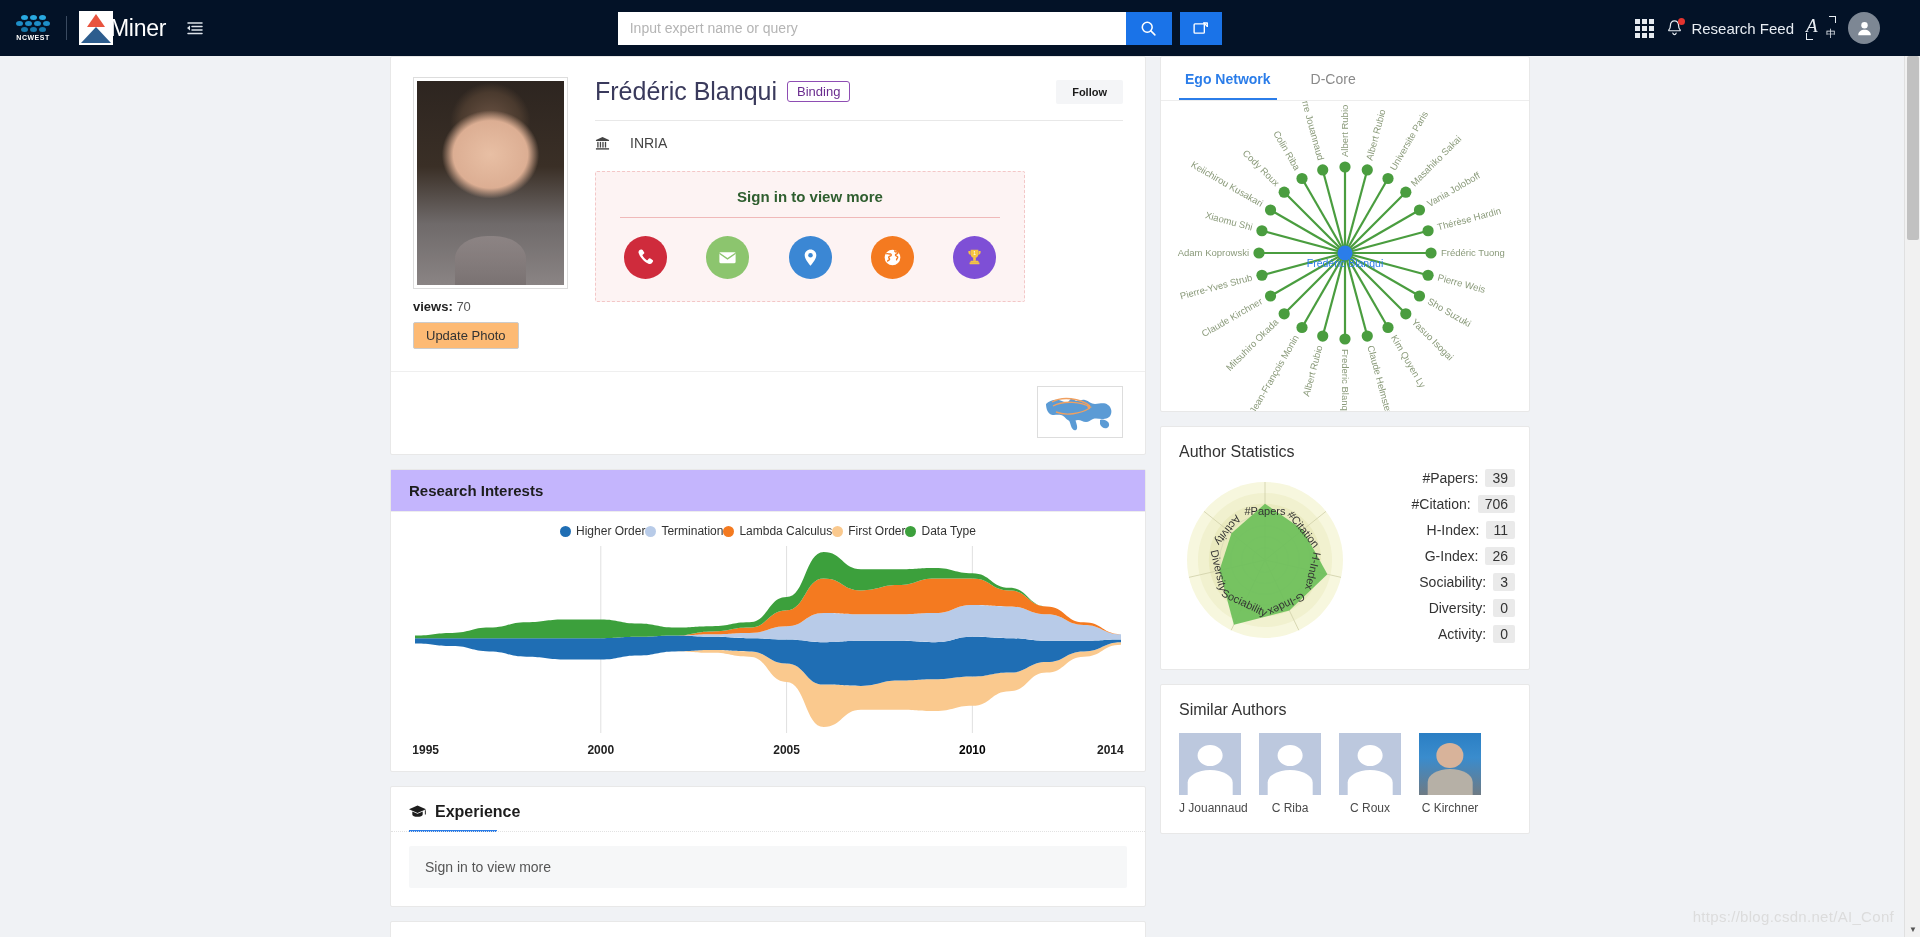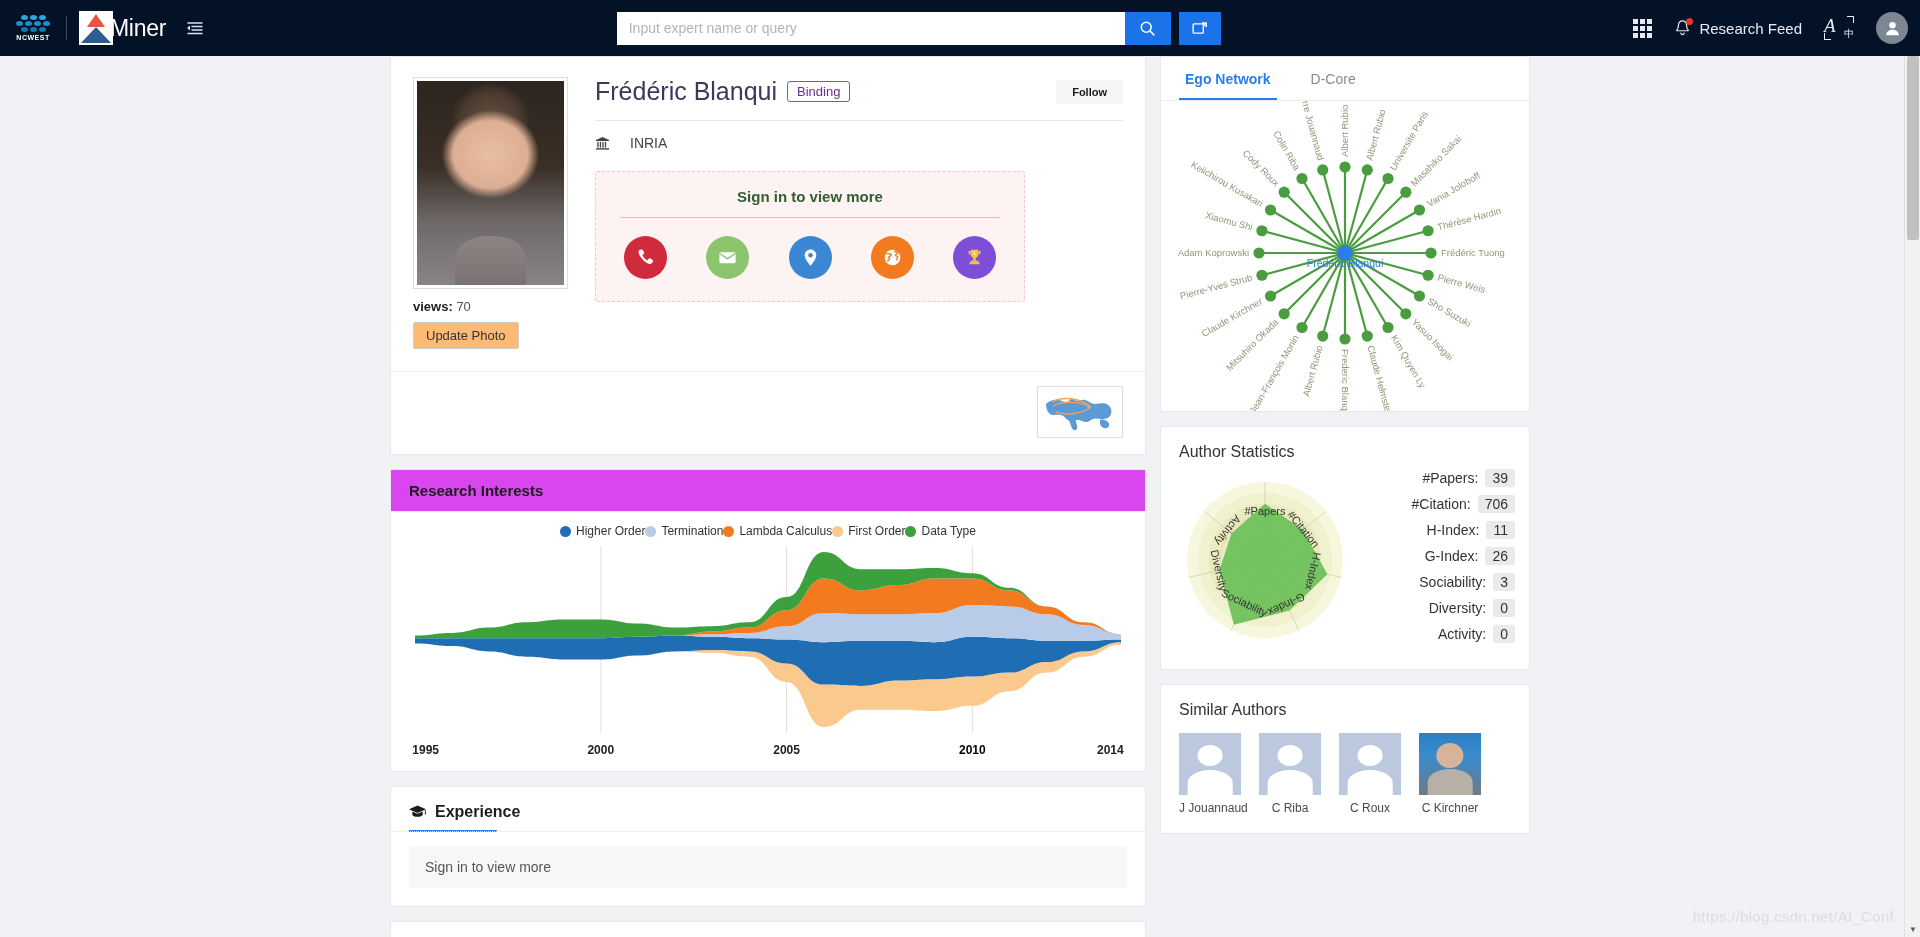--- a/index.html
+++ b/index.html
@@ -56,21 +56,21 @@
   .search-input::placeholder { color:#b4b4b4; }
   .search-btn {
     width:46px; height:33px; background:#1a73e8; border:none; cursor:pointer;
     display:flex; align-items:center; justify-content:center;
   }
   .search-extra-btn {
     width:42px; height:33px; background:#1a73e8; border:none; cursor:pointer;
     margin-left:8px; display:flex; align-items:center; justify-content:center;
   }
 
-  .hdr-right { display:flex; align-items:center; gap:22px; padding-right:12px;text-align:right; }
+  .hdr-right { display:flex; align-items:center; gap:12px; padding-right:40px;text-align:right; }
   .grid-icon { display:grid; grid-template-columns:repeat(3,5px); grid-gap:2px; cursor:pointer; }
   .grid-icon i { width:5px; height:5px; background:#e6eaf0; display:block; }
   .feed-item { display:flex; align-items:center; gap:8px; color:#e8edf3; font-size:15px; cursor:pointer; }
   .bell-wrap { position:relative; display:flex; }
   .bell-dot { position:absolute; top:-1px; right:-2px; width:7px; height:7px; background:#e3342f; border-radius:50%; }
   .lang-icon { position:relative; width:30px; height:26px; cursor:pointer; color:#e8edf3; }
   .lang-icon .bigA { position:absolute; left:0; top:0; font-size:19px; font-style:italic; font-family:"Liberation Serif",serif; }
   .lang-icon .smallC { position:absolute; right:0; bottom:0; font-size:10px; }
   .lang-icon .brk { position:absolute; border:1.4px solid #e8edf3; width:7px; height:7px; }
   .lang-icon .brk.tr { right:0; top:1px; border-left:none; border-bottom:none; }
@@ -167,21 +167,21 @@
 
   .map-row { display:flex; justify-content:flex-end; padding:0 22px 16px 22px; border-top:1px solid #efefef; margin:0 0 0 0; padding-top:14px; }
   .map-thumb {
     width:86px; height:52px; border:1px solid #ddd; background:#fff;
     display:flex; align-items:center; justify-content:center; cursor:pointer;
   }
 
   
   .card-head {
     padding:12px 18px; font-size:15px; font-weight:bold; color:#1d1d1d;
-    border-bottom:1px solid #ededed; background:#d946ef;
+    border-bottom:1px solid #ededed; background:#c4b5fd;
   }
   .ri-body { padding:12px 14px 8px 14px; }
   .ri-legend { display:flex; justify-content:center; margin-bottom:4px; }
   .ri-legend .li { display:flex; align-items:center; gap:5px; font-size:12px; color:#333; }
   .ri-legend .sw { width:11px; height:11px; border-radius:50%; display:block; }
 
   
   .sec-head {
     display:flex; align-items:center; gap:9px;
     padding:16px 18px 0 18px; font-size:16px; font-weight:bold; color:#1d1d1d;

